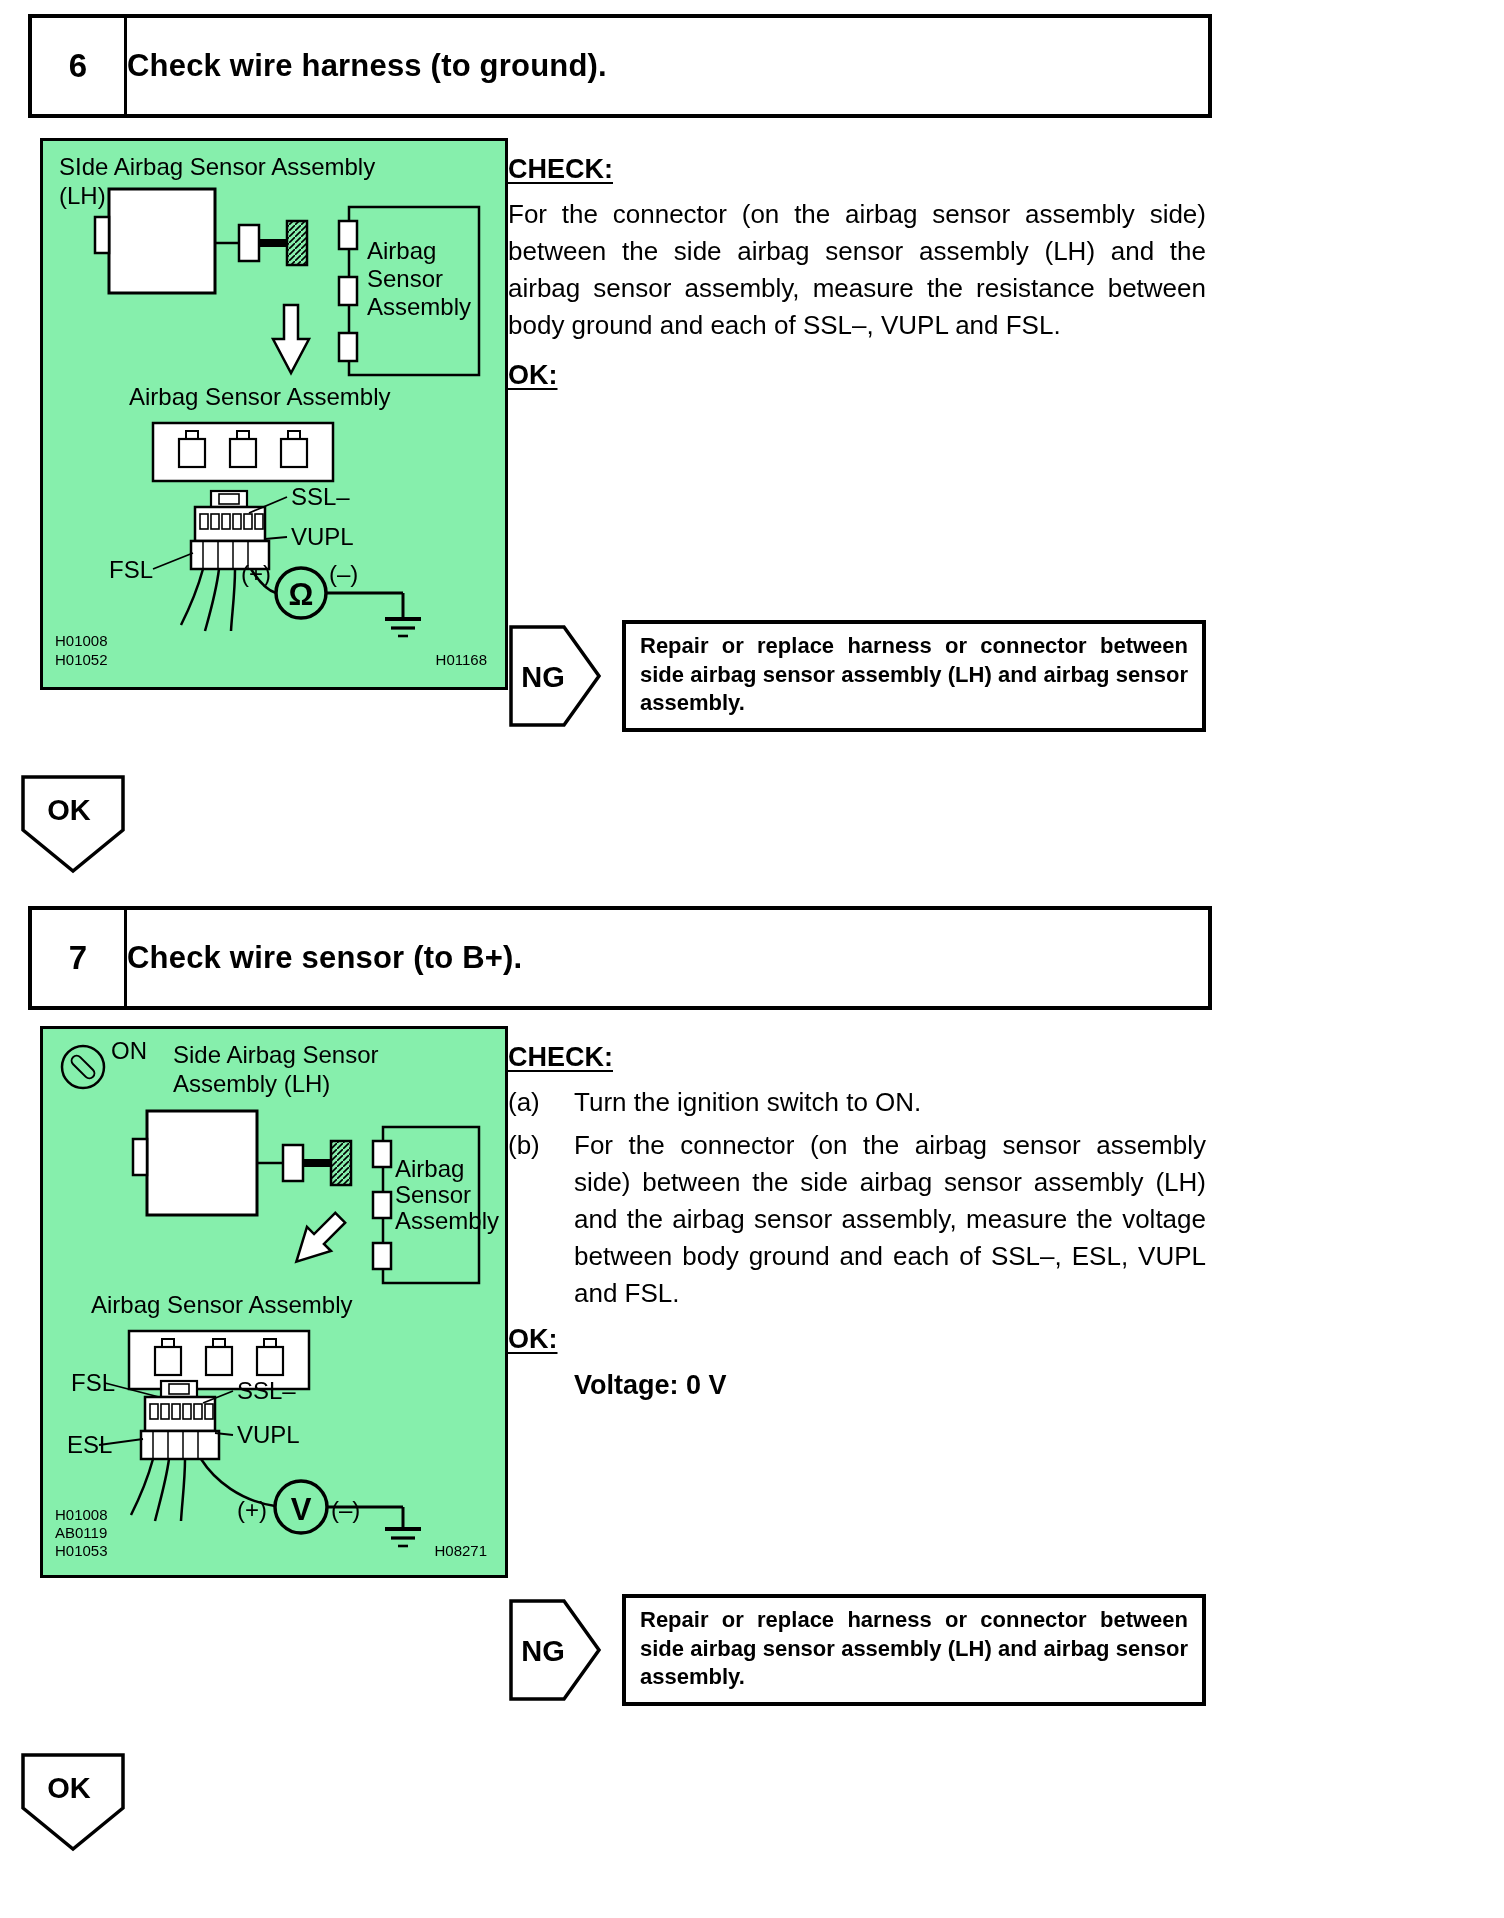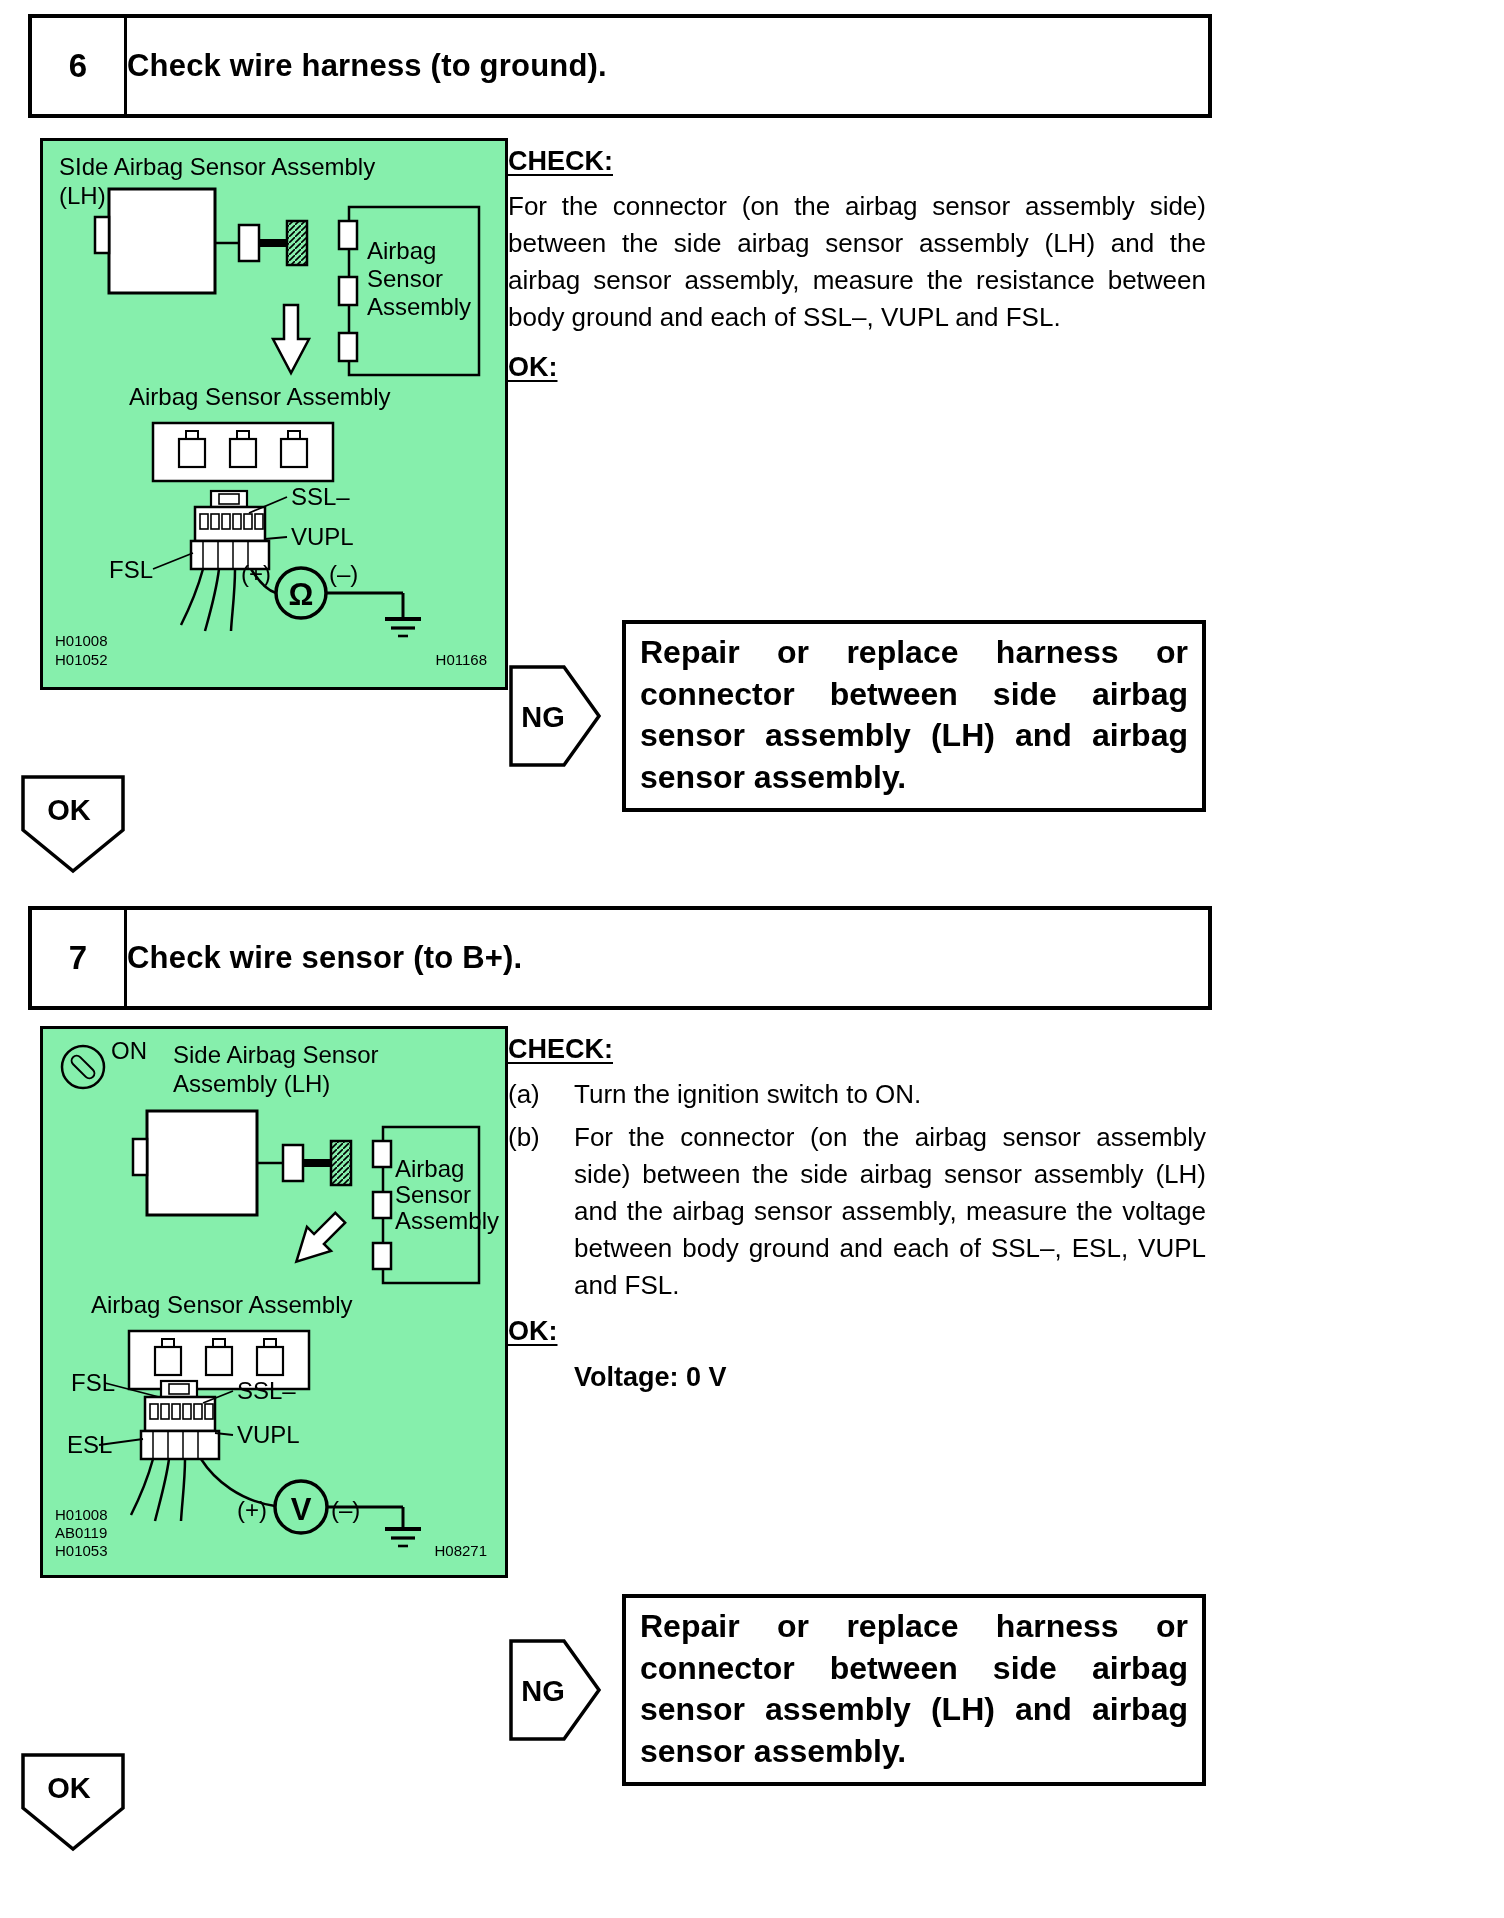--- a/index.html
+++ b/index.html
@@ -6,30 +6,30 @@
   .page{position:relative;width:1504px;height:1918px;background:#fff;color:#000;
         font-family:"Liberation Sans","DejaVu Sans",sans-serif;overflow:hidden;}
   .step-header{position:absolute;left:28px;width:1176px;height:96px;border:4px solid #000;
                display:flex;align-items:stretch;background:#fff;}
   .step-num{width:92px;border-right:3px solid #000;display:flex;align-items:center;
             justify-content:center;font-size:33px;font-weight:bold;}
   .step-title{flex:1;display:flex;align-items:center;font-size:31px;
               font-weight:bold;letter-spacing:.2px;}
   .diagram-box{position:absolute;left:40px;width:462px;height:546px;border:3px solid #000;background:#86efac;}
   .rightcol{position:absolute;left:508px;width:698px;font-size:26px;line-height:1.42;}
-  .uhead{font-size:27px;font-weight:bold;text-decoration:underline;text-underline-offset:4px;margin:4px 0 8px 0;}
+  .uhead{font-size:27px;font-weight:bold;text-decoration:underline;text-underline-offset:4px;margin:12px 0 8px 0;}
   .para{margin:0 0 12px 0;text-align:justify;}
   .spec{font-weight:bold;margin:6px 0 0 66px;font-size:27px;}
   .listrow{display:flex;margin:0 0 6px 0;}
   .listlabel{flex:none;width:66px;}
   .listtext{flex:1;text-align:justify;}
   .ngrow{position:absolute;left:508px;width:698px;display:flex;align-items:center;}
   .ngarrow{flex:none;margin-right:20px;}
   .ngbox{flex:1;border:4px solid #000;padding:8px 14px 10px 14px;font-weight:bold;
-         font-size:32px;line-height:1.3;text-align:justify;}
+         font-size:22px;line-height:1.3;text-align:justify;}
   .okpent{position:absolute;left:20px;}
   svg text{font-family:"Liberation Sans","DejaVu Sans",sans-serif;fill:#000;}
   .dt{font-size:24px;}
   .code{font-size:15px;}
   .sh{fill:#fff;stroke:#000;}
   .ln{fill:none;stroke:#000;}
   .bigsym{font-weight:bold;text-anchor:middle;}
 </style>
 </head>
 <body>

